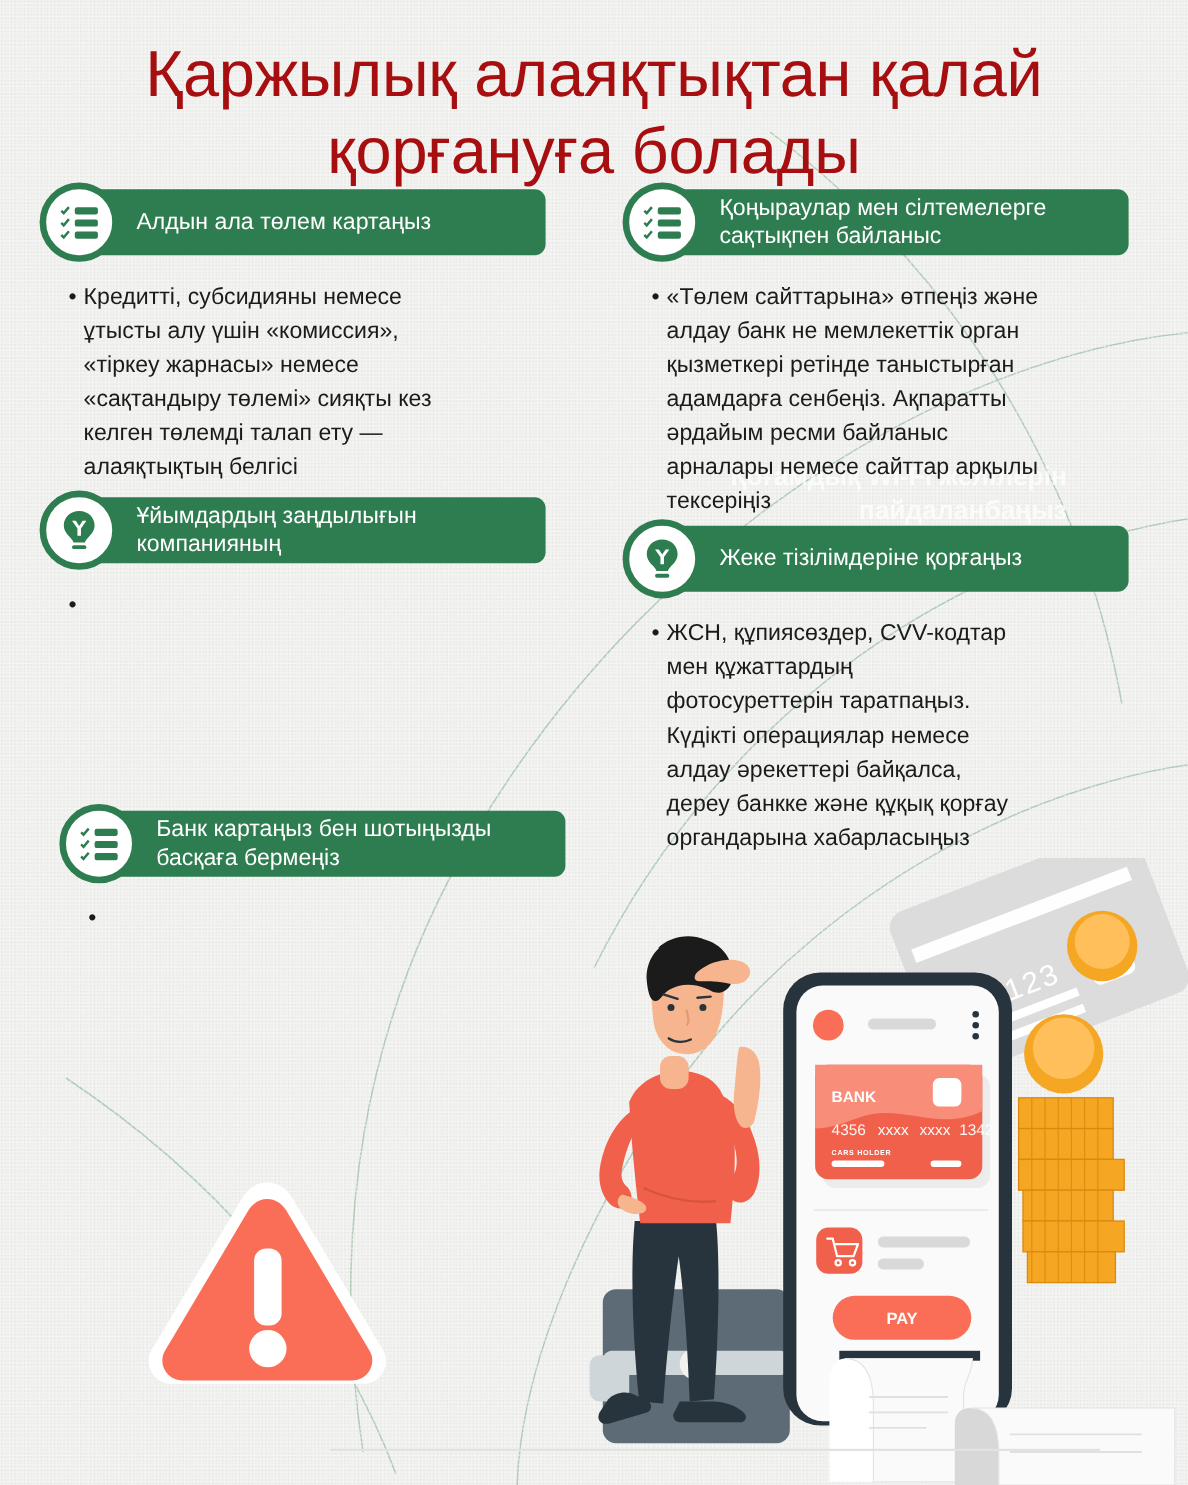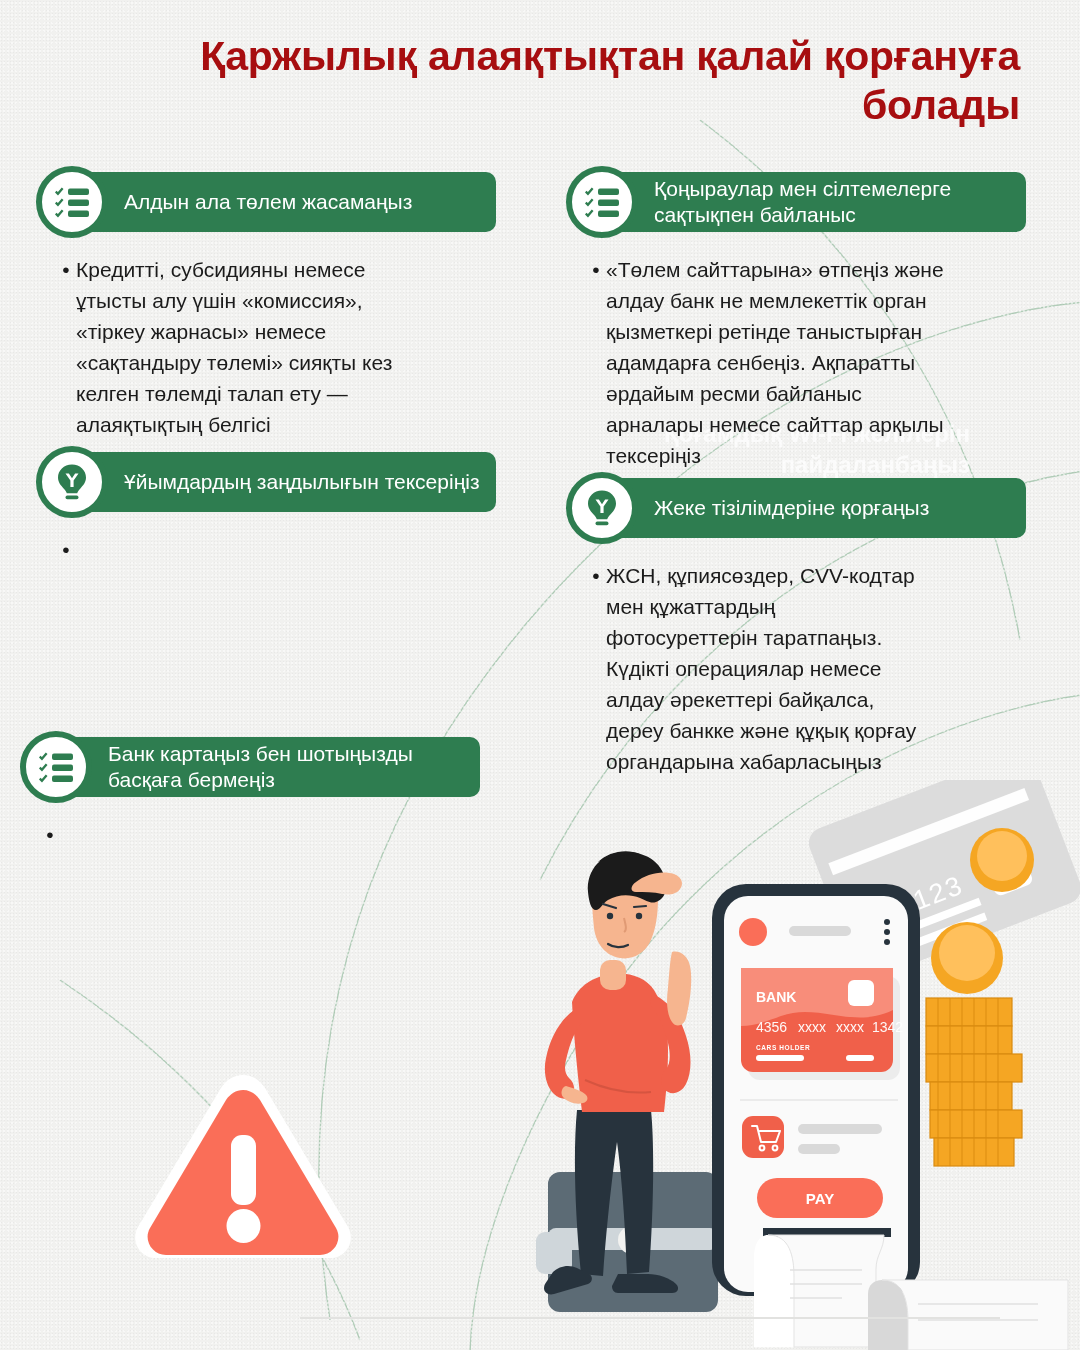--- a/index.html
+++ b/index.html
@@ -20,24 +20,24 @@
       radial-gradient(rgba(255,255,255,.5) 1px, transparent 1px);
     background-size:3px 3px, 4px 4px;
     background-position:0 0, 2px 1px;
     pointer-events:none;z-index:1;
   }
   .bg-arcs{position:absolute;inset:0;z-index:0;}
 
   
   .title{
     position:absolute;left:60px;top:32px;width:960px;
-    text-align:right;
+    text-align:center;
     color:#a70e10;
-    font-size:41px;line-height:1.19;
-    font-weight:bold;
+    font-size:59px;line-height:1.19;
+    font-weight:normal;
     letter-spacing:-0.2px;
     z-index:5;
   }
 
   
   .card{position:absolute;z-index:6;}
   .card-head{position:relative;display:flex;align-items:center;min-height:72px;}
   .head-bar{
     position:absolute;left:36px;top:6px;bottom:6px;right:0;
     background:#2e7d50;border-radius:10px;
@@ -107,21 +107,21 @@
           <g fill="#2e7d50">
             <path d="M2 9.5 L5 12.5 L10.5 6 L8.8 4.5 L4.9 9.1 L3.4 7.8 Z"></path>
             <path d="M2 20.5 L5 23.5 L10.5 17 L8.8 15.5 L4.9 20.1 L3.4 18.8 Z"></path>
             <path d="M2 31.5 L5 34.5 L10.5 28 L8.8 26.5 L4.9 31.1 L3.4 29.8 Z"></path>
             <rect x="15" y="5.5" width="21" height="6.5" rx="2"></rect>
             <rect x="15" y="16.5" width="21" height="6.5" rx="2"></rect>
             <rect x="15" y="27.5" width="21" height="6.5" rx="2"></rect>
           </g>
         </svg>
       </div>
-      <div class="head-text">Алдын ала төлем жасамаңыз</div>
+      <div class="head-text">Алдын ала төлем картаңыз</div>
     </div>
     <div class="card-body">
       <div class="bullet-row">
         <div class="bullet-dot">•</div>
         <div class="bullet-text">Кредитті, субсидияны немесе
 ұтысты алу үшін «комиссия»,
 «тіркеу жарнасы» немесе
 «сақтандыру төлемі» сияқты кез
 келген төлемді талап ету —
 алаяқтықтың белгісі</div>
@@ -136,30 +136,30 @@
         <svg width="34" height="38" viewBox="0 0 34 38">
           <g fill="#2e7d50">
             <path d="M17 1.5 C 8.7 1.5, 3 7.6, 3 14.6 C 3 19.4, 5.9 22.6, 8.6 25.4 C 10.3 27.2, 11.4 28.6, 11.8 30.2 L22.2 30.2 C 22.6 28.6, 23.7 27.2, 25.4 25.4 C 28.1 22.6, 31 19.4, 31 14.6 C 31 7.6, 25.3 1.5, 17 1.5 Z"></path>
             <rect x="10.5" y="32.6" width="13" height="3.6" rx="1.8"></rect>
           </g>
           <g fill="#ffffff">
             <path d="M10.5 10.5 L15.4 17.4 L15.4 24 L18.6 24 L18.6 17.4 L23.5 10.5 L20.1 10.5 L17 15.2 L13.9 10.5 Z"></path>
           </g>
         </svg>
       </div>
-      <div class="head-text">Ұйымдардың заңдылығын тексеріңіз</div>
-    </div>
-    <div class="card-body">
-      <div class="bullet-row">
-        <div class="bullet-dot">•</div>
-      </div>
-    </div>
-  </div>
-
-  <div class="card" style="left:20px;top:731px;width:460px;">
+      <div class="head-text">Ұйымдардың заңдылығын компанияның</div>
+    </div>
+    <div class="card-body">
+      <div class="bullet-row">
+        <div class="bullet-dot">•</div>
+      </div>
+    </div>
+  </div>
+
+  <div class="card" style="left:54px;top:731px;width:460px;">
     <div class="card-head">
       <div class="head-bar"></div>
       <div class="head-icon">
         <svg width="38" height="38" viewBox="0 0 38 38">
           <g fill="#2e7d50">
             <path d="M2 9.5 L5 12.5 L10.5 6 L8.8 4.5 L4.9 9.1 L3.4 7.8 Z"></path>
             <path d="M2 20.5 L5 23.5 L10.5 17 L8.8 15.5 L4.9 20.1 L3.4 18.8 Z"></path>
             <path d="M2 31.5 L5 34.5 L10.5 28 L8.8 26.5 L4.9 31.1 L3.4 29.8 Z"></path>
             <rect x="15" y="5.5" width="21" height="6.5" rx="2"></rect>
             <rect x="15" y="16.5" width="21" height="6.5" rx="2"></rect>

